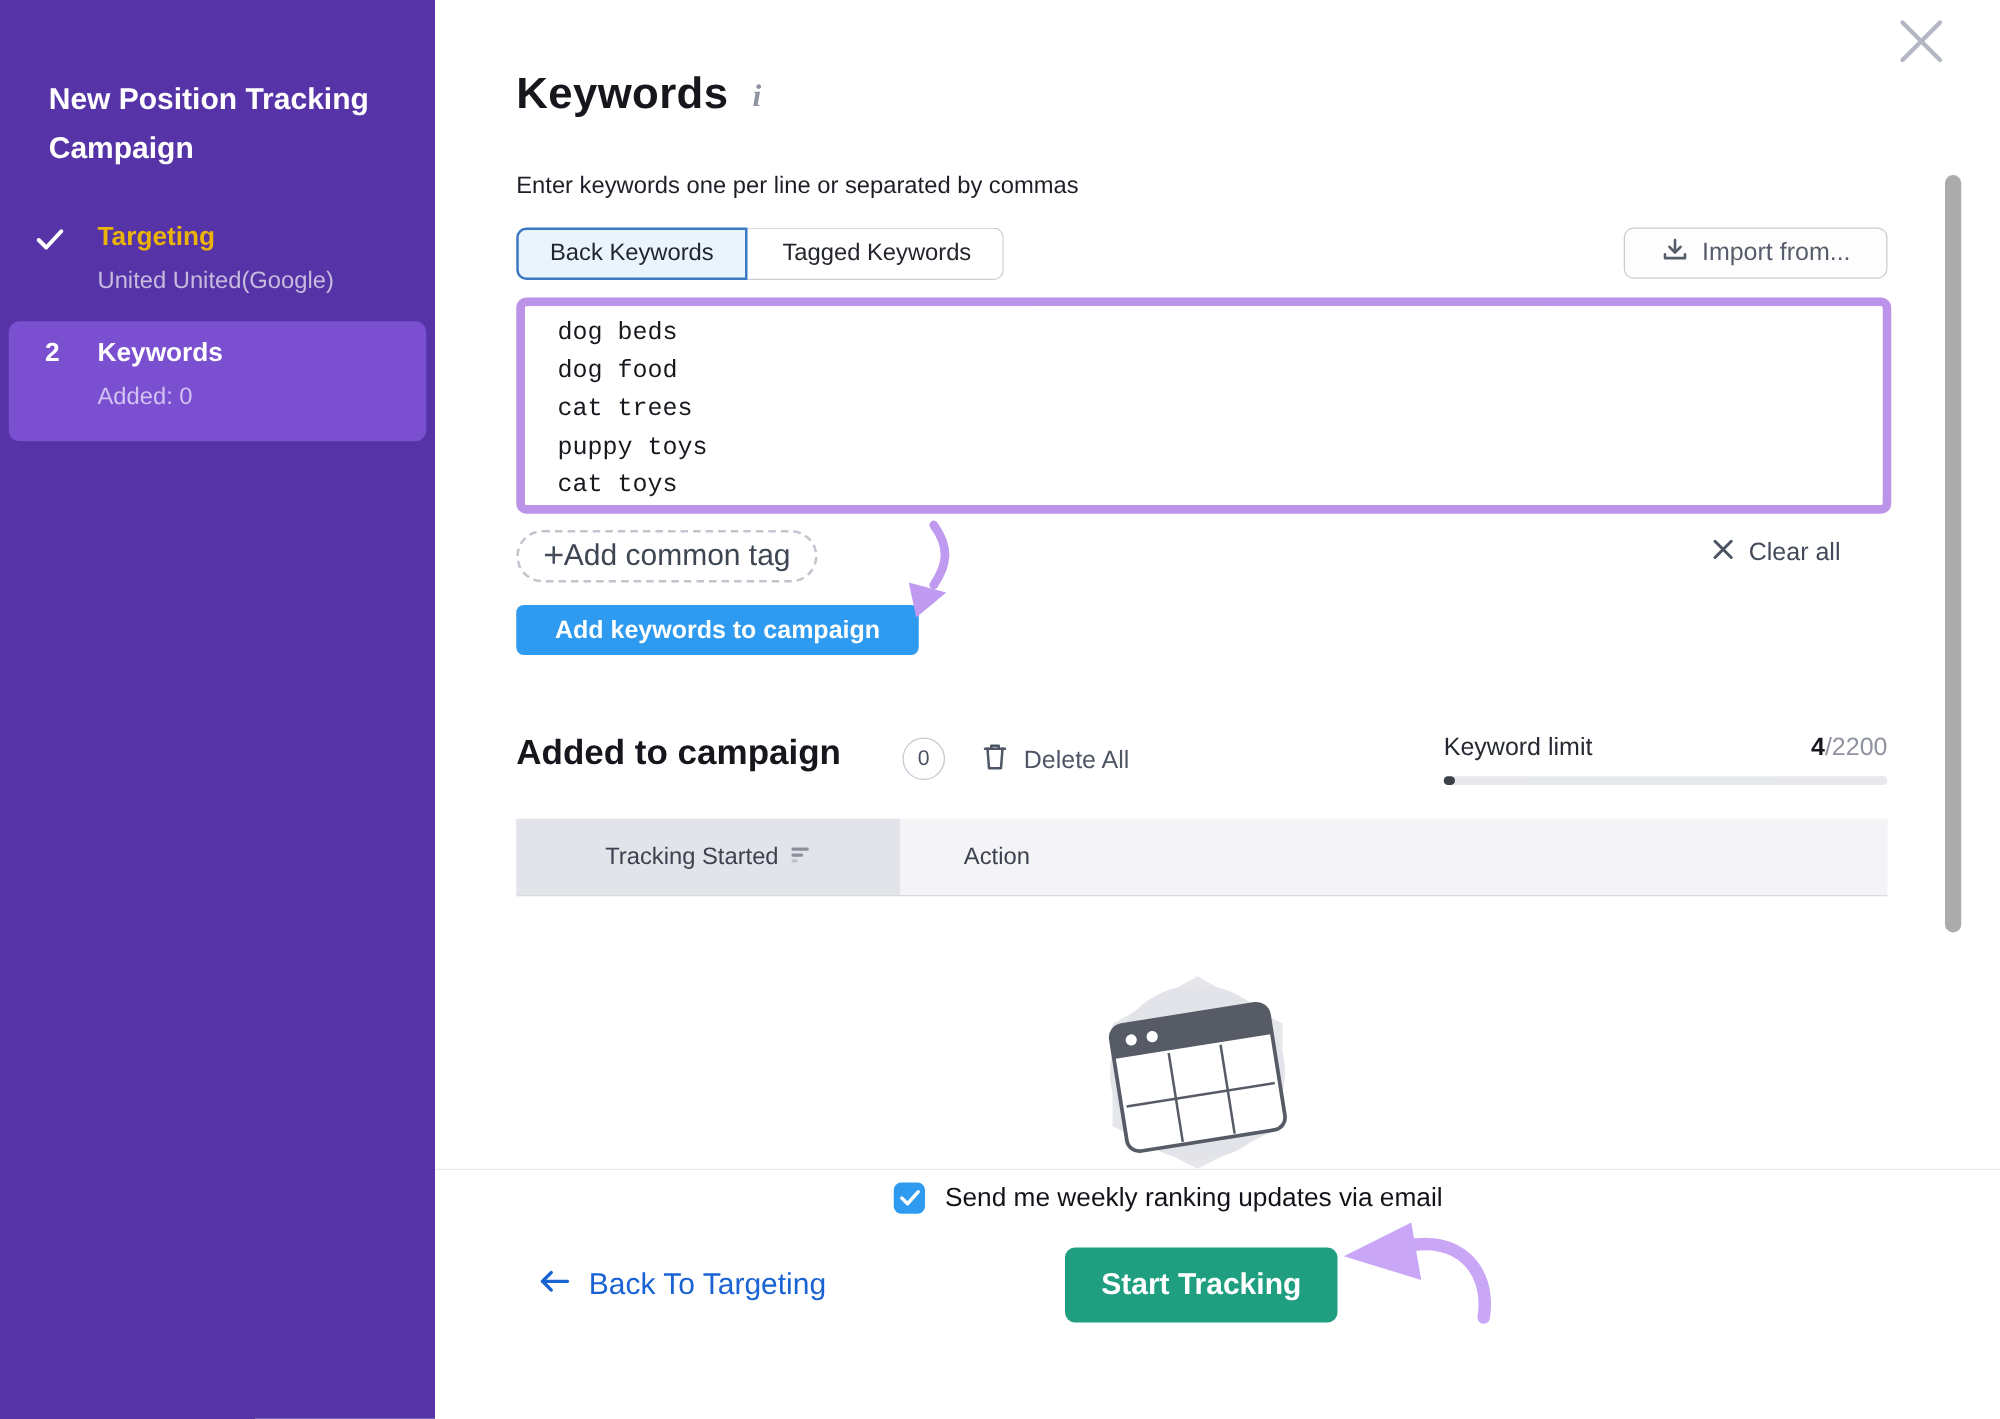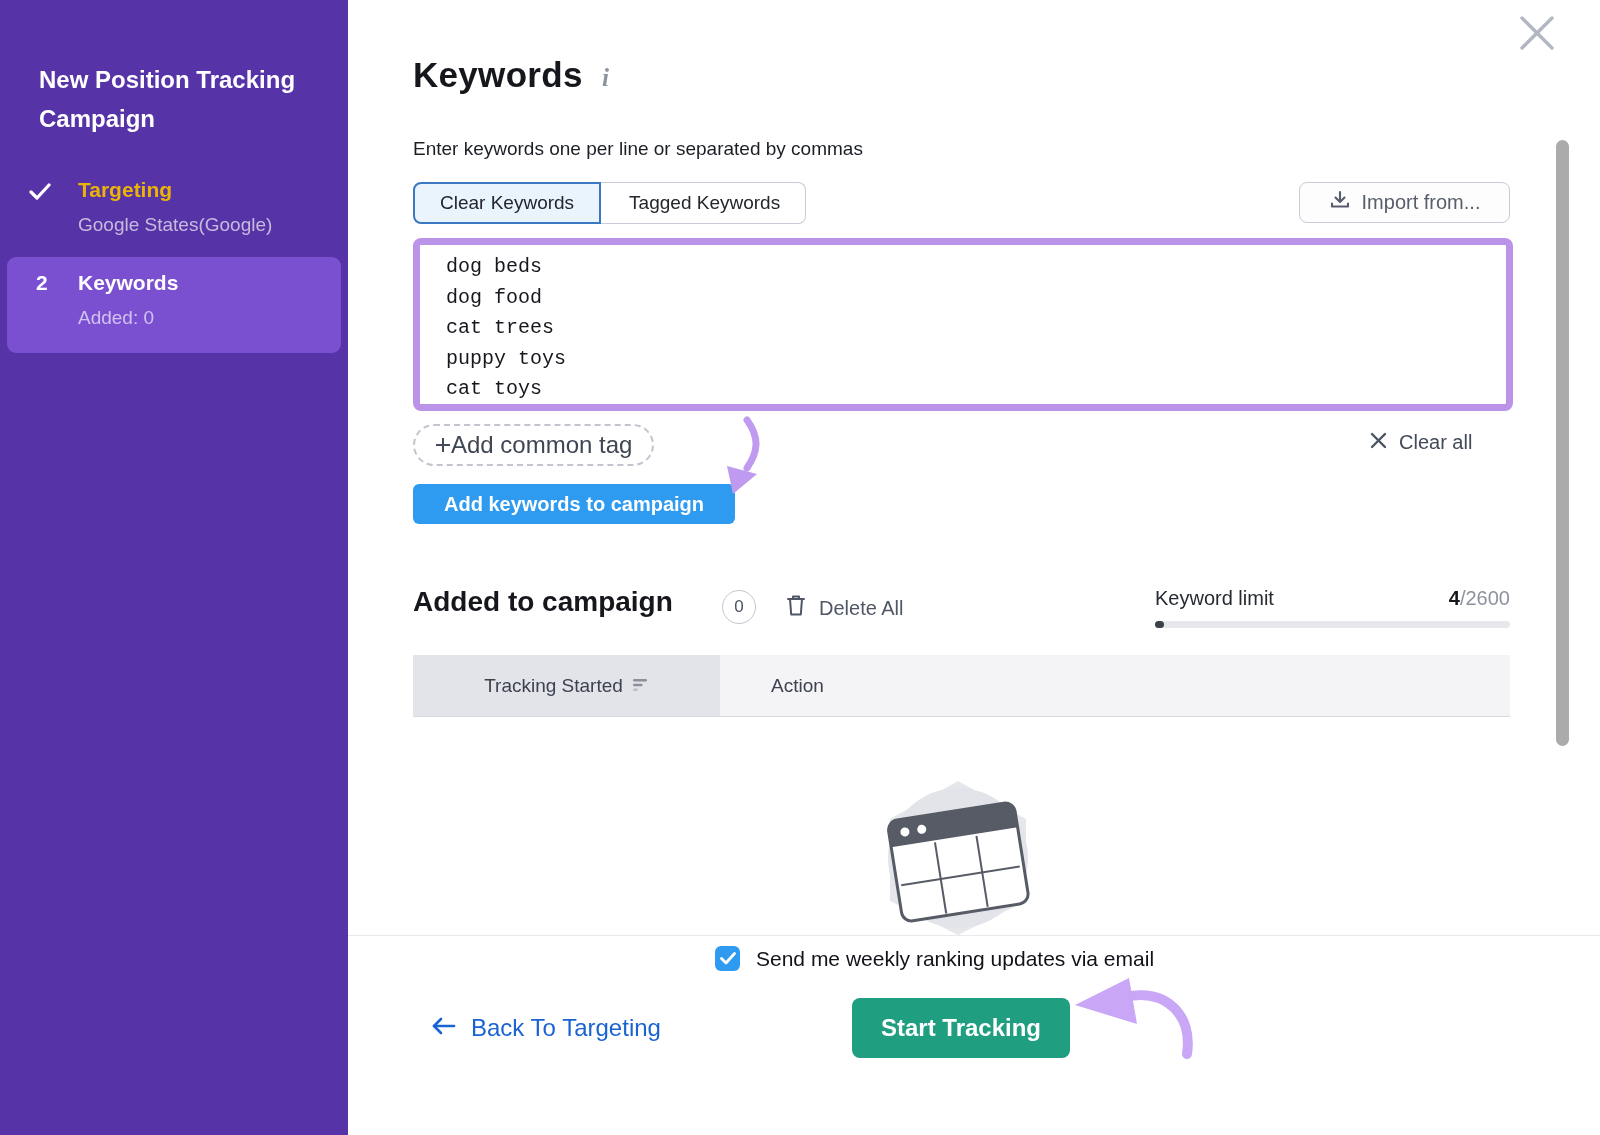--- a/index.html
+++ b/index.html
@@ -173,21 +173,21 @@
 
 <div class="sidebar">
   <div class="sidebar-title">New Position Tracking Campaign</div>
 
   <span class="step1-check">
     <svg width="22" height="20" viewBox="0 0 22 20">
         <polyline points="2,10 8,16 20,3" fill="none" stroke="#ffffff" stroke-width="3.2" stroke-linecap="round" stroke-linejoin="round"></polyline>
       </svg>
   </span>
   <div class="step1-label">Targeting</div>
-  <div class="step1-detail">Google States(Google)</div>
+  <div class="step1-detail">United United(Google)</div>
 
   <div class="step-active">
     <div class="step-num">2</div>
     <div class="step2-label">Keywords</div>
     <div class="step2-detail">Added: 0</div>
   </div>
 </div>
 
 <div class="main">
 
@@ -197,21 +197,21 @@
       <line x1="34" y1="4" x2="4" y2="34" stroke="#b3b7c3" stroke-width="3.4" stroke-linecap="round"></line>
     </svg>
   </div>
 
   <div class="page-title">Keywords</div>
   <div class="info-i">i</div>
 
   <div class="instruction">Enter keywords one per line or separated by commas</div>
 
   <div class="tabs">
-    <div class="tab active">Clear Keywords</div>
+    <div class="tab active">Back Keywords</div>
     <div class="tab inactive">Tagged Keywords</div>
   </div>
 
   <div class="import-btn">
     <span>
       <svg width="22" height="22" viewBox="0 0 22 22" fill="none" stroke="#575d6a" stroke-width="2.1" stroke-linecap="round" stroke-linejoin="round">
         <path d="M11 3v9"></path>
           <path d="M6.5 8.5 L11 13 L15.5 8.5"></path>
           <path d="M3 14.5v3h16v-3"></path>
       </svg>
@@ -265,21 +265,21 @@
         <path d="M2 5h16"></path>
           <path d="M7 5V2.5h6V5"></path>
           <path d="M4 5l1.2 15.5h9.6L16 5"></path>
       </svg>
     </span>
     <span>Delete All</span>
   </div>
 
   <div class="limit-label">Keyword limit</div>
   <div class="limit-value">
-    <span class="limit-used">4</span><span class="limit-total">/2600</span>
+    <span class="limit-used">4</span><span class="limit-total">/2200</span>
   </div>
   <div class="limit-track">
     <div class="limit-fill"></div>
   </div>
 
   <div class="table-head">
     <div class="col-tracking">
       <span>Tracking Started</span>
       <span>
         <svg width="16" height="14" viewBox="0 0 16 14">

